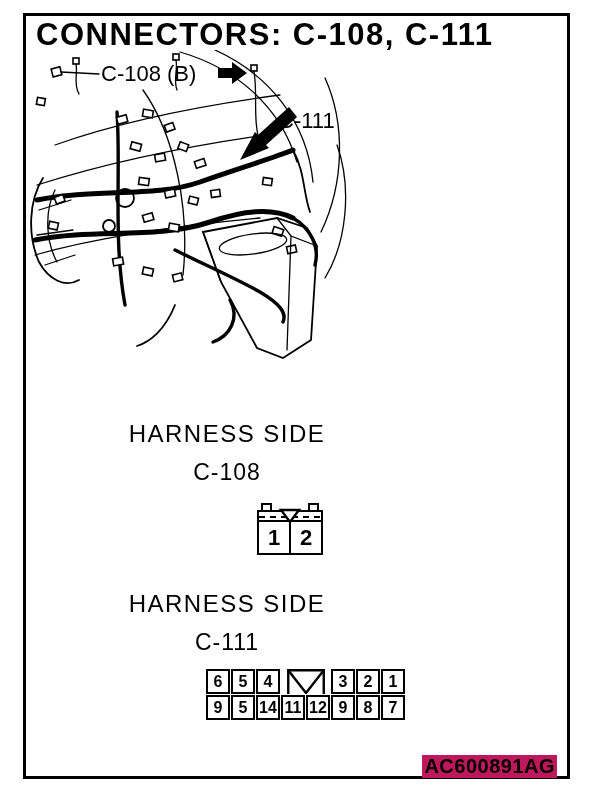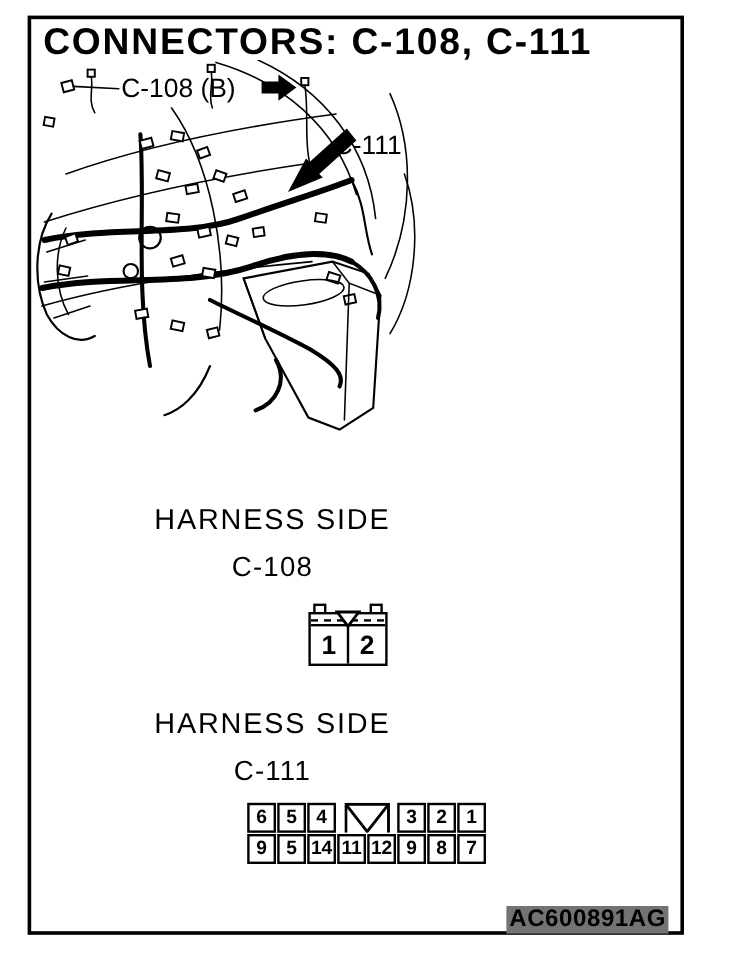--- a/index.html
+++ b/index.html
@@ -62,21 +62,21 @@
   .c111 .row.bottom { margin-top:1px; }
   .pin111 {
     width:24px; height:25px; border:2px solid #000; background:#fff;
     display:flex; align-items:center; justify-content:center;
     font-weight:bold; font-size:16px;
   }
   .vnotch { width:49px; height:25px; display:flex; justify-content:center; align-items:flex-start; }
 
   .footer {
     position:absolute; top:755px; right:51px;
-    font-size:20px; font-weight:bold; letter-spacing:0.5px; background:#737373; padding:0 2px;
+    font-size:20px; font-weight:bold; letter-spacing:0.5px; background:#be185d; padding:0 2px;
   }
 </style>
 </head>
 <body>
 
 <div class="sheet">
 
   <div class="frame"></div>
 
   <div class="title">CONNECTORS: C-108, C-111</div>

